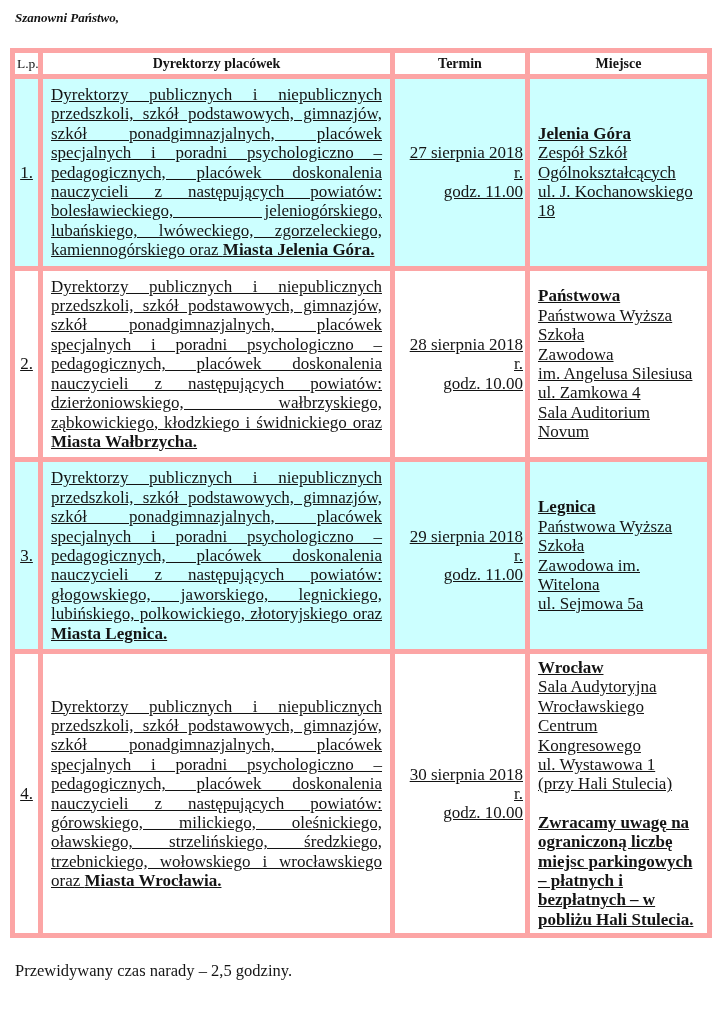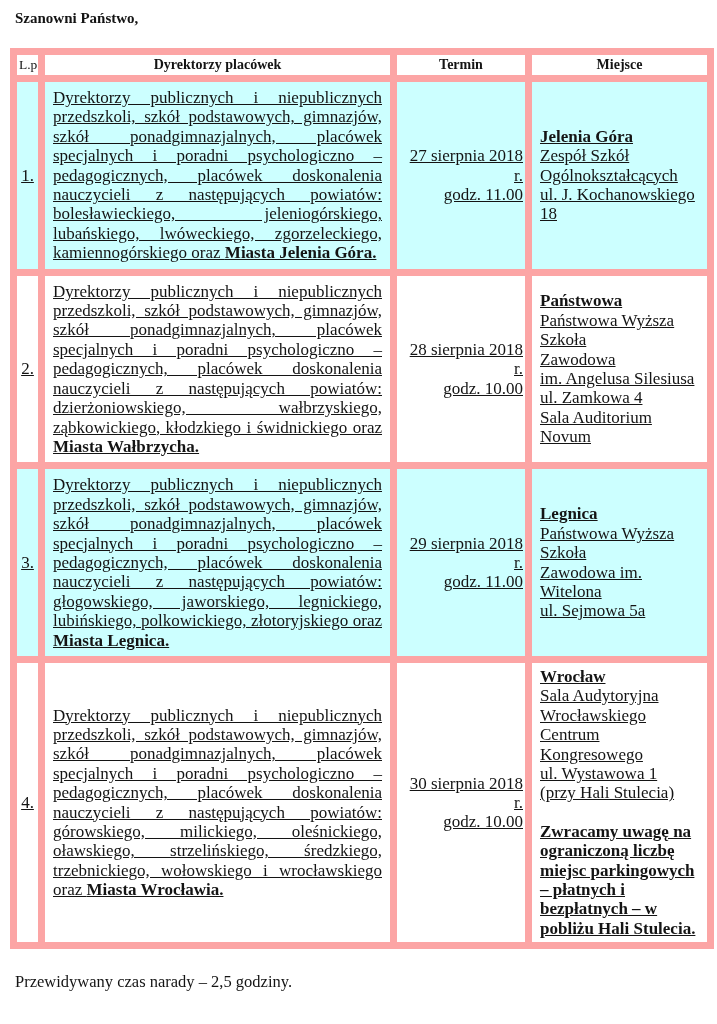--- a/index.html
+++ b/index.html
@@ -7,39 +7,40 @@
     width: 717px; height: 1024px;
     font-family: "Liberation Serif", "DejaVu Serif", serif;
     color: #141414;
     -webkit-font-smoothing: antialiased;
   }
   .page { position: relative; width: 717px; height: 1024px; overflow: hidden; background: #fff; }
 
   .greeting {
     margin: 8px 15px 0 15px;
     font-weight: bold;
-    font-size: 15px;
+    font-size: 13px;
     line-height: 20px;
+    font-style: italic;
   }
   .intro {
     margin: 14px 15px 0 15px;
     font-size: 16.5px;
     line-height: 26px;
     text-align: justify;
   }
 
   table.schedule {
     margin: 20px 10px 0 10px;
     width: 697px;
     border-collapse: collapse;
     table-layout: fixed;
     border: 2px solid #262626;
   }
   th, td {
-    border: 7px solid #fca5a5;
+    border: 5px solid #fca5a5;
     vertical-align: middle;
     overflow: hidden;
   }
   thead tr { height: 26px; }
   th {
     font-size: 14px;
     font-weight: bold;
     text-align: center;
     padding: 2px;
   }

